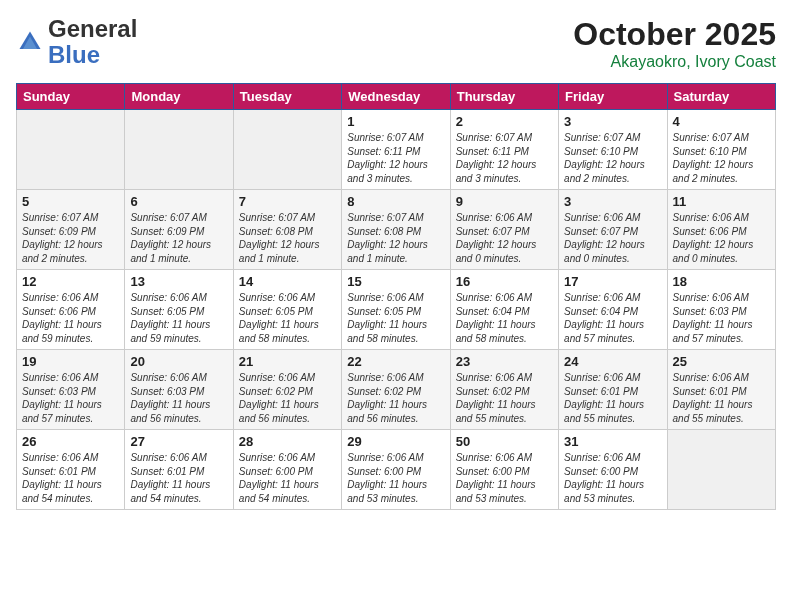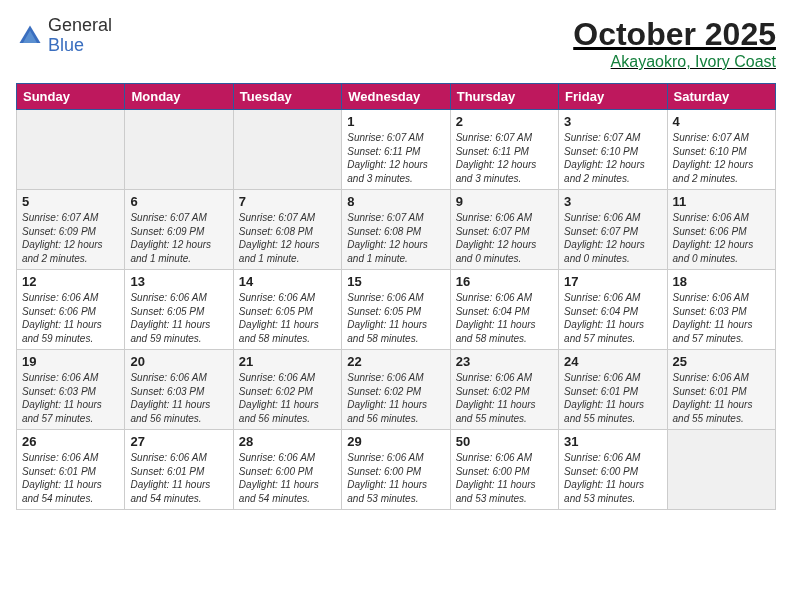--- a/index.html
+++ b/index.html
@@ -16,34 +16,33 @@
       align-items: flex-start;
       margin-bottom: 12px;
     }
     .logo {
       display: flex;
       align-items: center;
     }
     .logo-text {
       display: flex;
       flex-direction: column;
-      font-size: 18px;
-      font-weight: normal;
+      font-size: 24px;
+      font-weight: bold;
       line-height: 1.1;
     }
     .logo-general { color: #333; }
     .logo-blue { color: #3a6ebf; }
     .logo-icon {
       width: 28px;
       height: 28px;
       margin-right: 4px;
     }
     .title-block {
       text-align: right;
-      text-decoration: underline;
     }
     .month-title {
       font-size: 32px;
       font-weight: bold;
       color: #222;
     }
     .subtitle {
       font-size: 16px;
       color: #15803d;
     }

